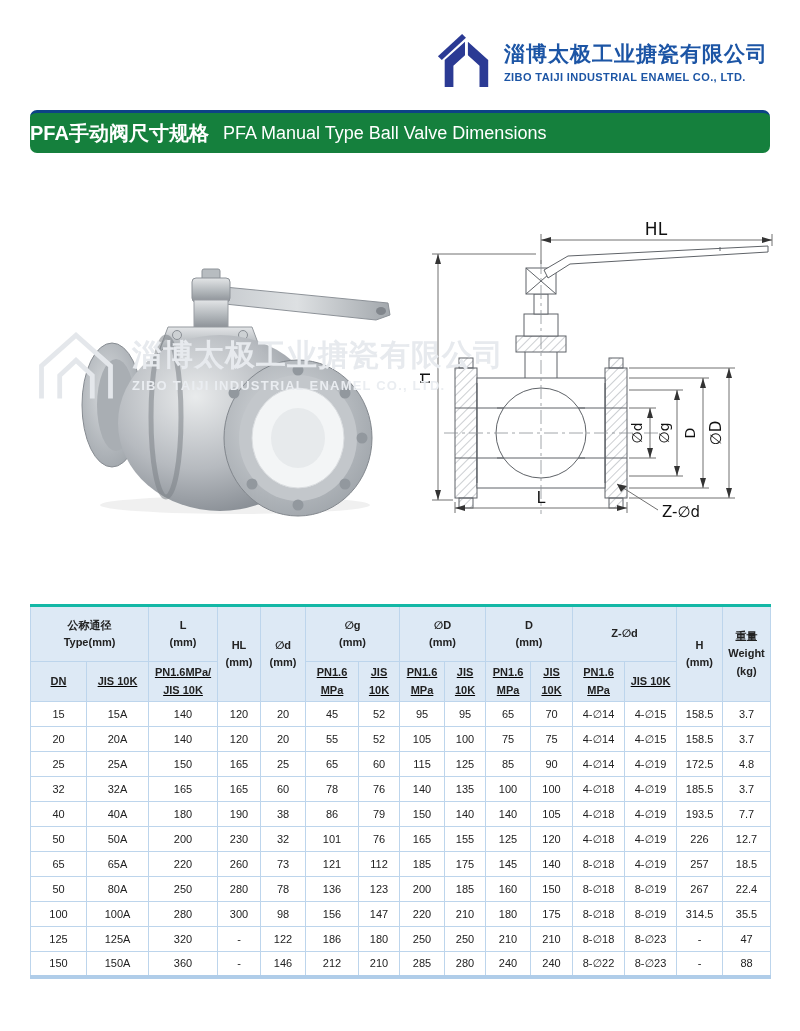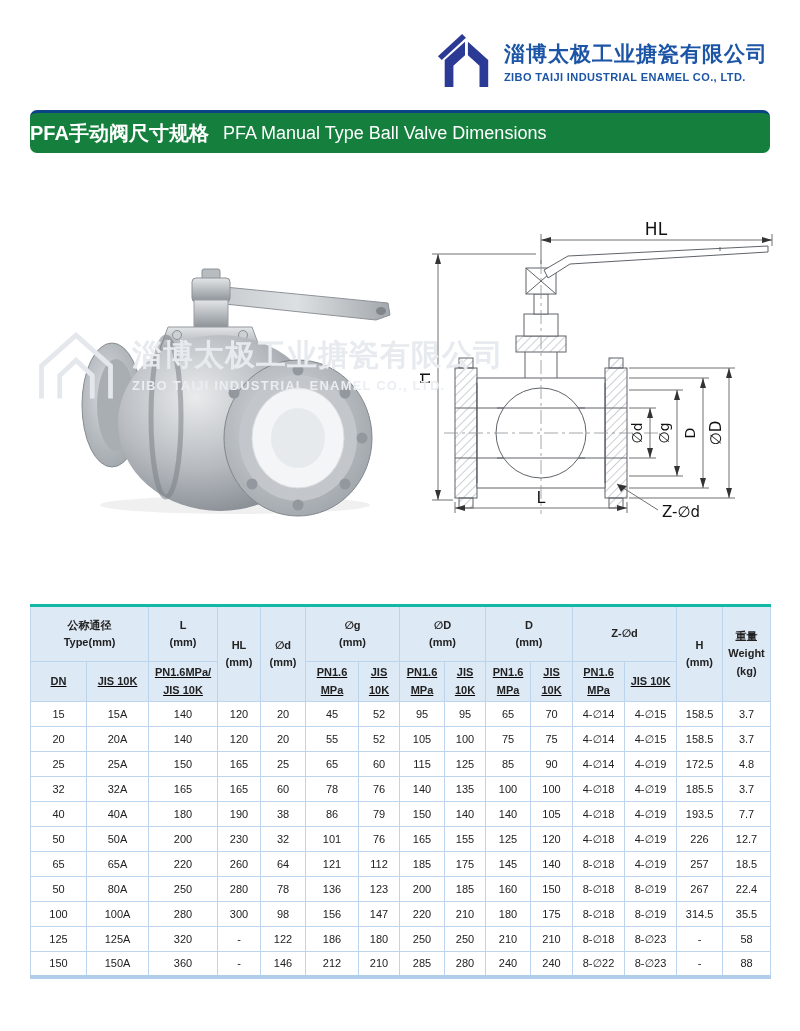--- a/index.html
+++ b/index.html
@@ -426,21 +426,21 @@
         <td>4-∅18</td>
         <td>4-∅19</td>
         <td>226</td>
         <td>12.7</td>
       </tr>
       <tr>
         <td>65</td>
         <td>65A</td>
         <td>220</td>
         <td>260</td>
-        <td>64</td>
+        <td>73</td>
         <td>121</td>
         <td>112</td>
         <td>185</td>
         <td>175</td>
         <td>145</td>
         <td>140</td>
         <td>8-∅18</td>
         <td>4-∅19</td>
         <td>257</td>
         <td>18.5</td>
@@ -487,21 +487,21 @@
         <td>122</td>
         <td>186</td>
         <td>180</td>
         <td>250</td>
         <td>250</td>
         <td>210</td>
         <td>210</td>
         <td>8-∅18</td>
         <td>8-∅23</td>
         <td>-</td>
-        <td>58</td>
+        <td>47</td>
       </tr>
       <tr>
         <td>150</td>
         <td>150A</td>
         <td>360</td>
         <td>-</td>
         <td>146</td>
         <td>212</td>
         <td>210</td>
         <td>285</td>

